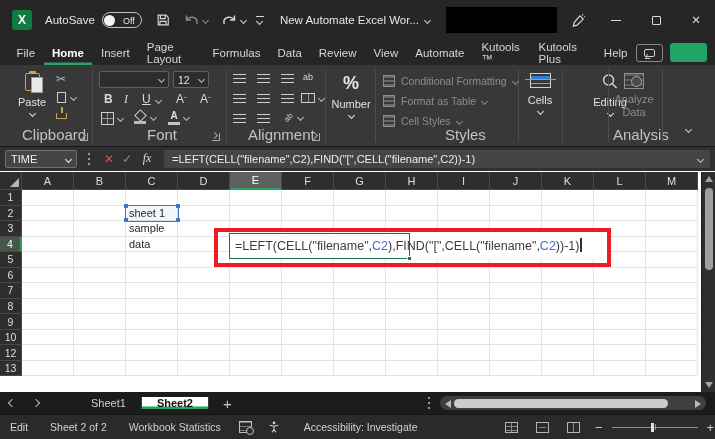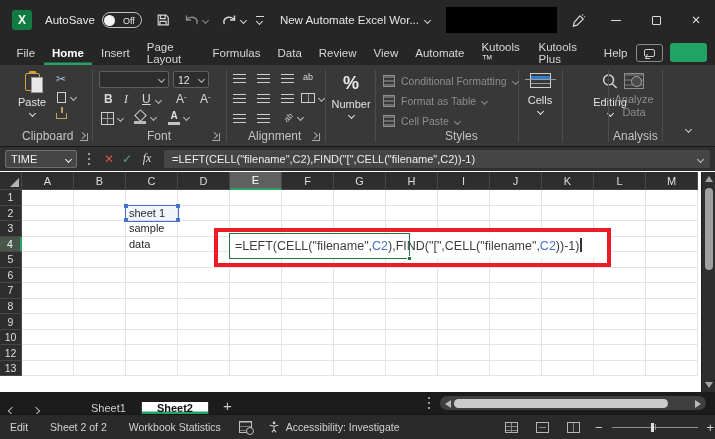--- a/index.html
+++ b/index.html
@@ -33,21 +33,21 @@
   .rtab:first-child { margin-left:8px; }
   .rtab.active { color:#fff; font-weight:bold; box-shadow:inset 0 -2.5px 0 #27a263; }
   #tabrow-right { margin-left:auto; display:flex; align-items:center; margin-right:8px; gap:7px; }
   .comments-btn { width:27px; height:18px; border:1px solid #8a8a8a; border-radius:3px; display:flex; align-items:center; justify-content:center; }
   .bubble { width:11px; height:8px; border:1.2px solid #cfcfcf; border-radius:2px; position:relative; }
   .bubble::after { content:""; position:absolute; left:1px; bottom:-3px; width:4px; height:4px; border-left:1.2px solid #cfcfcf; border-bottom:1.2px solid #cfcfcf; transform:skewX(-20deg); background:transparent; }
   .editmode-btn { width:37px; height:19px; background:#21a366; border-radius:3px; display:flex; align-items:center; justify-content:center; gap:4px; color:#fff; }
 
   
   #ribbon { position:absolute; left:0; top:65px; width:715px; height:82px; background:#383838; border-bottom:1px solid #171717; color:#d4d4d4; }
-  .glabel { position:absolute; bottom:3px; font-size:12px; color:#c2c2c2; }
+  .glabel { position:absolute; bottom:3px; font-size:15px; color:#c2c2c2; }
   .launcher { position:absolute; bottom:5px; width:8px; height:8px; border-right:1.2px solid #a8a8a8; border-bottom:1.2px solid #a8a8a8; }
   .launcher::after { content:""; position:absolute; right:2px; bottom:2px; width:4px; height:4px; border-right:1.2px solid #a8a8a8; border-bottom:1.2px solid #a8a8a8; transform:rotate(-45deg); }
   .bigbtn { position:absolute; display:flex; flex-direction:column; align-items:center; font-size:11px; color:#e2e2e2; }
   .bigbtn .chev { margin-top:3px; }
   .combo { position:absolute; height:17px; background:#2d2d2d; border:1px solid #5f5f5f; border-radius:2px; color:#e2e2e2; font-size:10.5px; display:flex; align-items:center; padding:0 4px; }
   .combo .chev { margin-left:auto; color:#bdbdbd; }
   .smallbtn { position:absolute; display:flex; align-items:center; color:#d8d8d8; }
   .lines-ic { width:13px; height:9px; background:repeating-linear-gradient(to bottom,#cfcfcf 0 1.3px,transparent 1.3px 3.9px); }
   .copy-ic { position:relative; width:9px; height:11px; border:1.2px solid #cfcfcf; background:#383838; }
   .copy-ic::before { content:""; position:absolute; left:2px; top:-4px; width:9px; height:11px; border:1.2px solid #cfcfcf; z-index:-1; }
@@ -103,21 +103,21 @@
   .c2-marquee { position:absolute; border:1.5px solid #4673c8; background:rgba(70,115,200,0.07); z-index:3; }
   .c2-marquee i { position:absolute; width:4px; height:4px; background:#4673c8; }
   .edit-white { position:absolute; left:230px; top:233px; width:379px; height:26px; background:#fff; z-index:4; }
   .edit-green { position:absolute; left:229px; top:233px; width:181px; height:26px; border:1.5px solid #217346; z-index:5; }
   .edit-green i { position:absolute; right:-2.5px; bottom:-2.5px; width:4.5px; height:4.5px; background:#217346; border:1px solid #fff; }
   .cell-formula { position:absolute; left:235px; top:238px; z-index:6; font-size:12.5px; white-space:nowrap; }
   .cursor-bar { display:inline-block; width:1.2px; height:14px; background:#333; vertical-align:-2px; margin-left:1px; }
   .red-annot { position:absolute; left:214px; top:228px; width:397px; height:39px; border:4px solid #ec1c24; z-index:7; }
 
   
-  #sheetbar { position:absolute; left:0; top:392px; width:715px; height:22px; background:#1c1c1c; display:flex; align-items:flex-end; color:#cfcfcf; font-size:11px; }
+  #sheetbar { position:absolute; left:0; top:392px; width:715px; height:22px; background:#1c1c1c; display:flex; align-items:center; color:#cfcfcf; font-size:11px; }
   .snav { display:flex; align-items:center; padding:0 9px; color:#b5b5b5; }
   .snav .c { width:6px; height:6px; border-left:1.5px solid currentColor; border-bottom:1.5px solid currentColor; }
   .snav .l { transform:rotate(45deg); }
   .snav .r { transform:rotate(-135deg); }
   #sheettabs { display:flex; align-items:stretch; margin-left:28px; }
   .stab { display:flex; align-items:center; padding:0 15px; border-right:1px solid #3a3a3a; }
   .stab.active { background:#fff; color:#111; font-weight:bold; box-shadow:inset 0 -2.5px 0 #21a366; }
   .addsheet { display:flex; align-items:center; padding:0 14px; font-size:15px; color:#c9c9c9; }
   .sheet-dots { position:absolute; left:428px; top:397px; width:2px; height:12px; background:repeating-linear-gradient(to bottom,#9a9a9a 0 2px,transparent 2px 5px); }
   #hscroll { position:absolute; left:440px; top:396px; width:266px; height:14px; background:#3f3f3f; border-radius:7px; }
@@ -356,21 +356,21 @@
         <span>Conditional Formatting</span>
         <span class="chev"></span>
       </span>
       <span class="styles-row" style="left: 383px; top: 30px;">
         <span class="styles-ic"></span>
         <span>Format as Table</span>
         <span class="chev"></span>
       </span>
       <span class="styles-row" style="left: 383px; top: 50px;">
         <span class="styles-ic"></span>
-        <span>Cell Paste</span>
+        <span>Cell Styles</span>
         <span class="chev"></span>
       </span>
     </div>
 
   <div id="fbar">
     <div class="namebox">
       <span>TIME</span>
       <span class="chev"></span>
     </div>
     <span class="fbar-dots"></span>
@@ -642,21 +642,21 @@
     <span class="item first">Edit</span>
     <span class="item">Sheet 2 of 2</span>
     <span class="item">Workbook Statistics</span>
     <span class="stat-ic"></span>
     <span class="item" style="margin-left:16px; display:inline-flex">
       <svg width="12" height="12" viewBox="0 0 14 14">
           <circle cx="7" cy="2.2" r="1.6" fill="#cfcfcf"></circle>
           <path d="M2 5l5 1 5-1M7 6v4M7 10l-2.5 3.2M7 10l2.5 3.2" stroke="#cfcfcf" stroke-width="1.2" fill="none"></path>
         </svg>
     </span>
-    <span class="item" style="margin-left:6px">Accessibility: Investigate</span>
+    <span class="item" style="margin-left:24px">Accessibility: Investigate</span>
     <span class="view-ics">
       <span class="vic grid"></span>
       <span class="vic pl"></span>
       <span class="vic pb"></span>
     </span>
     <span class="zoomer">
       <span class="minus">−</span>
       <span class="track">
           <span class="tick"></span>
           <span class="handle"></span>

